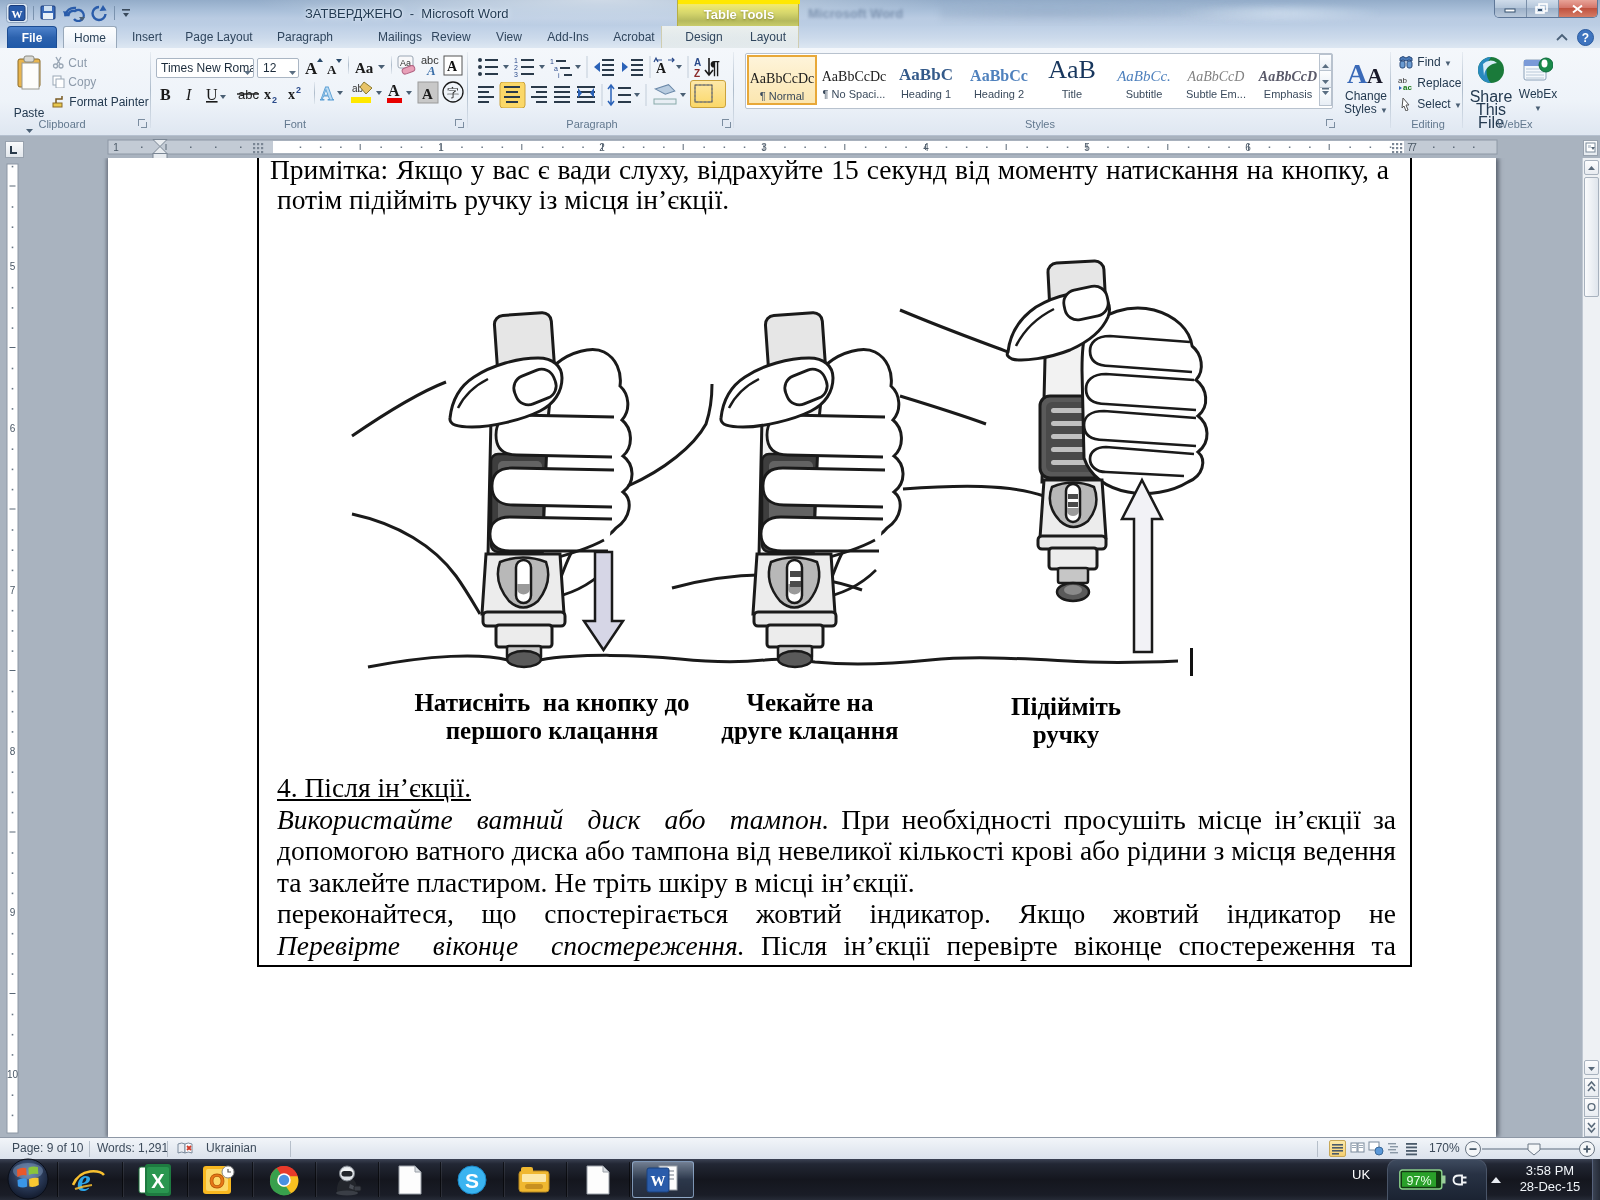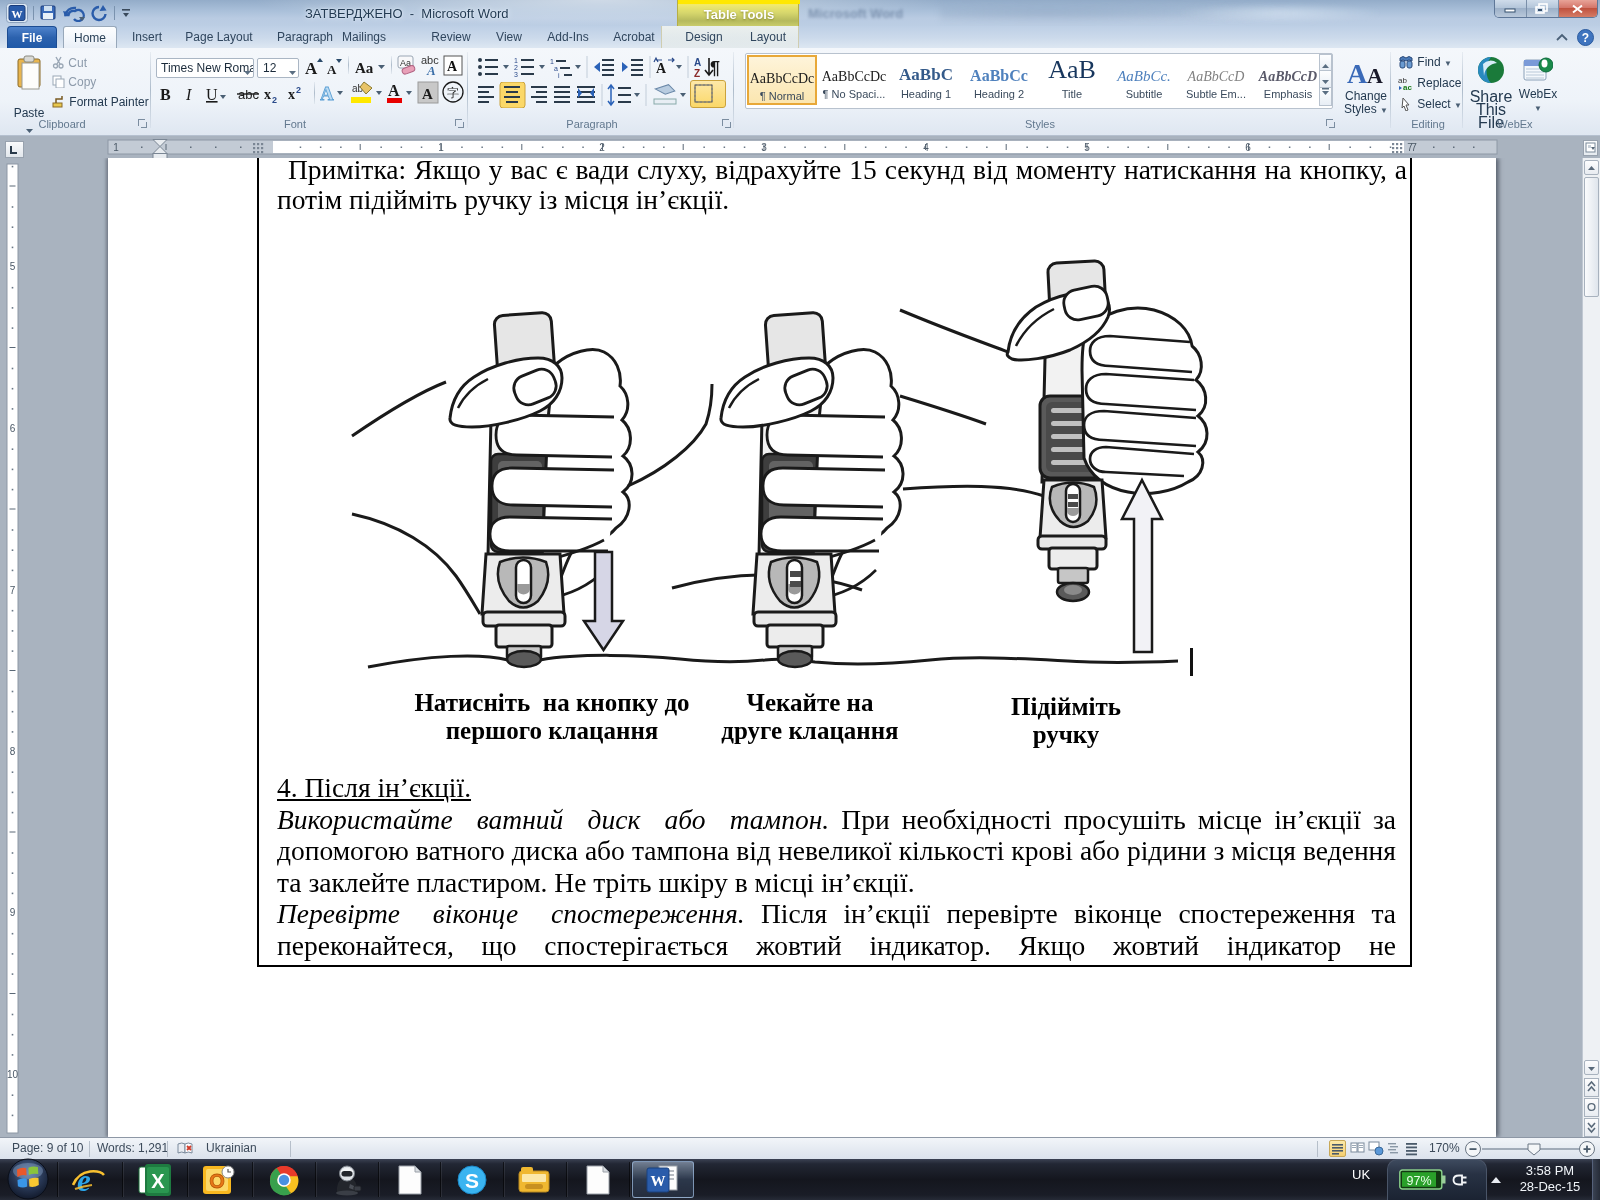--- a/index.html
+++ b/index.html
@@ -140,21 +140,21 @@
     </div>
 </div>
 
 <div class="abs" id="tabrow">
   <div class="abs" id="tt-group"></div>
   <div class="tab" id="tab-file">File</div>
   <div class="tab" id="tab-home">Home</div>
   <div class="tab" style="left:121px;width:52px;">Insert</div>
   <div class="tab" style="left:177px;width:84px;">Page Layout</div>
   <div class="tab" style="left:265px;width:80px;">Paragraph</div>
-  <div class="tab" style="left:330px;width:68px;">Mailings</div>
+  <div class="tab" style="left:366px;width:68px;">Mailings</div>
   <div class="tab" style="left:421px;width:60px;">Review</div>
   <div class="tab" style="left:485px;width:48px;">View</div>
   <div class="tab" style="left:537px;width:62px;">Add-Ins</div>
   <div class="tab" style="left:603px;width:62px;">Acrobat</div>
   <div class="tab" style="left:673px;width:62px;">Design</div>
   <div class="tab" style="left:739px;width:58px;">Layout</div>
   <div style="position:absolute; right:6px; top:3px; display:flex; gap:8px; align-items:center;">
     <svg width="14" height="12">
         <path d="M2 8 L7 3 L12 8" fill="none" stroke="#4a6078" stroke-width="1.8"></path>
         <path d="M2 11 L7 6 L12 11" fill="none" stroke="#4a6078" stroke-width="1.8" opacity="0"></path>
@@ -641,21 +641,21 @@
 <rect x="11.7" y="875.9" width="1.6" height="1.6" fill="#6a7886"></rect>
 <rect x="11.7" y="896.1" width="1.6" height="1.6" fill="#6a7886"></rect>
 <rect x="11.7" y="936.4" width="1.6" height="1.6" fill="#6a7886"></rect>
 <rect x="11.7" y="956.6" width="1.6" height="1.6" fill="#6a7886"></rect>
     </svg>
 
   <div class="tline" style="left:257px;top:0;width:2px;height:808px;"></div>
   <div class="tline" style="left:1410px;top:0;width:2px;height:808px;"></div>
   <div class="tline" style="left:257px;top:807px;width:1155px;height:2px;"></div>
 
-  <div class="doctext just" style="left:288px;top:-3px;width:1119px;line-height:30px;">Примітка: Якщо у вас є вади слуху, відрахуйте 15 секунд від моменту натискання на кнопку, а</div>
+  <div class="doctext just" style="left:270px;top:-3px;width:1119px;line-height:30px;">Примітка: Якщо у вас є вади слуху, відрахуйте 15 секунд від моменту натискання на кнопку, а</div>
   <div class="doctext" style="left:277px;top:27px;width:1119px;line-height:30px;">потім підійміть ручку із місця ін’єкції.</div>
 
   <svg class="abs" style="left:330px;top:92px;" width="920" height="430" viewBox="330 250 920 430" id="figs">
       <defs>
 <g id="hp12">
 <g transform="rotate(-4 524 346)">
             <rect x="496" y="314" width="57" height="62" rx="9" fill="#e6e6e6" stroke="#1a1a1a" stroke-width="3"></rect>
           </g>
 <path d="M492 372 L552 370 L556 556 L488 556 Z" fill="#f2f2f2" stroke="#1a1a1a" stroke-width="3"></path>
 <rect x="491" y="454" width="58" height="98" rx="7" fill="#3e3e3e" stroke="#1a1a1a" stroke-width="2.5"></rect>
@@ -771,22 +771,22 @@
 
   <div class="doctext cap" style="left:660px;top:531px;width:300px;">Чекайте на<br>друге клацання</div>
   <div class="doctext cap" style="left:402px;top:531px;width:300px;">Натисніть&nbsp; на кнопку до<br>першого клацання</div>
   <div class="doctext cap" style="left:916px;top:535px;width:300px;">Підійміть<br>ручку</div>
 
   <div class="doctext" style="left:277px;top:614px;width:1119px;line-height:31.5px;">
     <div style="text-decoration:underline;">4. Після ін’єкції.</div>
     <div class="just"><i>Використайте&nbsp; ватний&nbsp; диск&nbsp; або&nbsp; тампон.</i> При необхідності просушіть місце ін’єкції за</div>
     <div class="just">допомогою ватного диска або тампона від невеликої кількості крові або рідини з місця ведення</div>
     <div>та заклейте пластиром. Не тріть шкіру в місці ін’єкції.</div>
+    <div class="just">переконайтеся,&nbsp; що&nbsp; спостерігається&nbsp; жовтий&nbsp; індикатор.&nbsp; Якщо&nbsp; жовтий&nbsp; індикатор&nbsp; не</div>
     <div class="just"><i>Перевірте&nbsp; віконце&nbsp; спостереження.</i> Після ін’єкції перевірте віконце спостереження та</div>
-    <div class="just">переконайтеся,&nbsp; що&nbsp; спостерігається&nbsp; жовтий&nbsp; індикатор.&nbsp; Якщо&nbsp; жовтий&nbsp; індикатор&nbsp; не</div>
   </div>
 
   <div class="abs" style="left:1582px;top:0;width:18px;height:979px;background:#eef1f4;border-left:1px solid #c0c8d2;">
     <div style="position:absolute;left:1px;top:2px;width:15px;height:15px;background:linear-gradient(180deg,#fdfdfe,#e8ecf1);border:1px solid #a8b2be;border-radius:2px;"><svg width="13" height="13">
           <path d="M3 8 L6.5 4 L10 8 Z" fill="#5a6a7a"></path>
         </svg></div>
     <div style="position:absolute;left:1px;top:19px;width:15px;height:120px;background:linear-gradient(90deg,#fbfcfd,#dfe5ec);border:1px solid #a8b2be;border-radius:2px;"></div>
     <div style="position:absolute;left:1px;top:902px;width:15px;height:15px;background:linear-gradient(180deg,#fdfdfe,#e8ecf1);border:1px solid #a8b2be;border-radius:2px;"><svg width="13" height="13">
           <path d="M3 5 L6.5 9 L10 5 Z" fill="#5a6a7a"></path>
         </svg></div>

